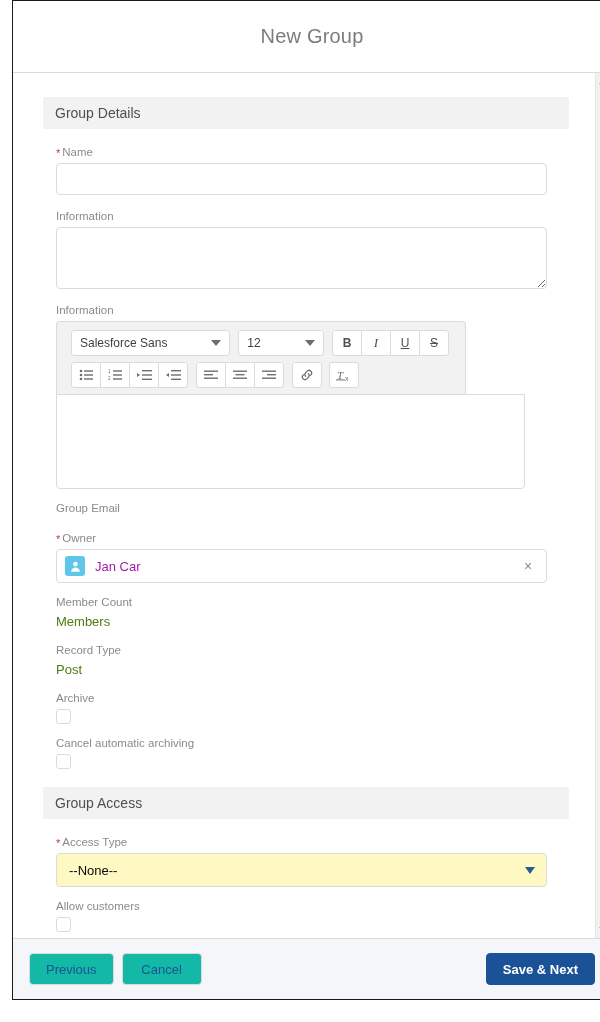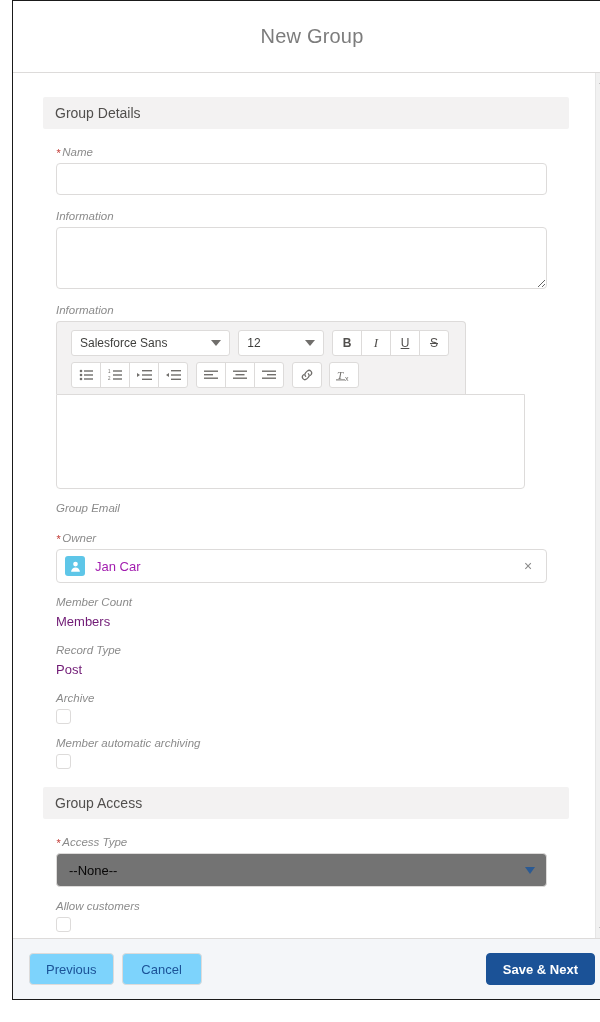--- a/index.html
+++ b/index.html
@@ -92,21 +92,20 @@
   
   .fields { padding: 0 26px 0 43px; }
   .field { margin-top: 14px; }
   .field:first-child { margin-top: 16px; }
   .flabel {
     display: block;
     font-size: 11.5px;
     color: #8b8b8b;
     margin-bottom: 4px;
     line-height: 14px;
-    font-style: italic;
   }
   .req {
     color: #c23934;
     font-size: 11px;
     margin-right: 2px;
     position: relative;
     top: 1px;
   }
   .input {
     display: block;
@@ -227,41 +226,41 @@
     font-size: 14px;
     line-height: 14px;
     display: flex;
     align-items: center;
     justify-content: center;
     font-weight: 300;
   }
   
   .rotext {
     font-size: 13px;
-    color: #701a75;
+    color: #4d7c0f;
     line-height: 18px;
   }
   .ro-field { margin-top: 12px; }
   
   .cbox {
     width: 15px; height: 15px;
     border: 1px solid #dddbda;
     border-radius: 3px;
     background: #fff;
     display: block;
   }
   .cb-field { margin-top: 12px; }
   
   .sel-wrap { position: relative; width: 491px; }
   .select {
     width: 491px;
     height: 34px;
     border: 1px solid #dddbda;
     border-radius: 4px;
-    background: #737373;
+    background: #fef9c3;
     display: flex;
     align-items: center;
     padding: 0 12px;
     font-size: 13px;
     color: #080707;
   }
   .sel-caret {
     position: absolute;
     right: 12px;
     top: 14px;
@@ -283,21 +282,21 @@
     height: 32px;
     border-radius: 4px;
     font-size: 13px;
     display: inline-flex;
     align-items: center;
     justify-content: center;
     padding: 0 16px;
     font-family: "Liberation Sans", sans-serif;
   }
   .btn-neutral {
-    background: #7dd3fc;
+    background: #14b8a6;
     border: 1px solid #dddbda;
     color: #1b5297;
     margin-right: 8px;
     min-width: 80px;
   }
   .btn-brand {
     background: #1b5297;
     border: 1px solid #1b5297;
     color: #fff;
     margin-left: auto;
@@ -471,21 +470,21 @@
           <label class="flabel">Record Type</label>
           <div class="rotext">Post</div>
         </div>
 
         <div class="cb-field">
           <label class="flabel">Archive</label>
           <span class="cbox"></span>
         </div>
 
         <div class="cb-field">
-          <label class="flabel">Member automatic archiving</label>
+          <label class="flabel">Cancel automatic archiving</label>
           <span class="cbox"></span>
         </div>
 
       </div>
 
       <div class="section-bar" style="margin-top:18px;">
         <span class="section-bar-title">Group Access</span>
       </div>
 
       <div class="fields">

